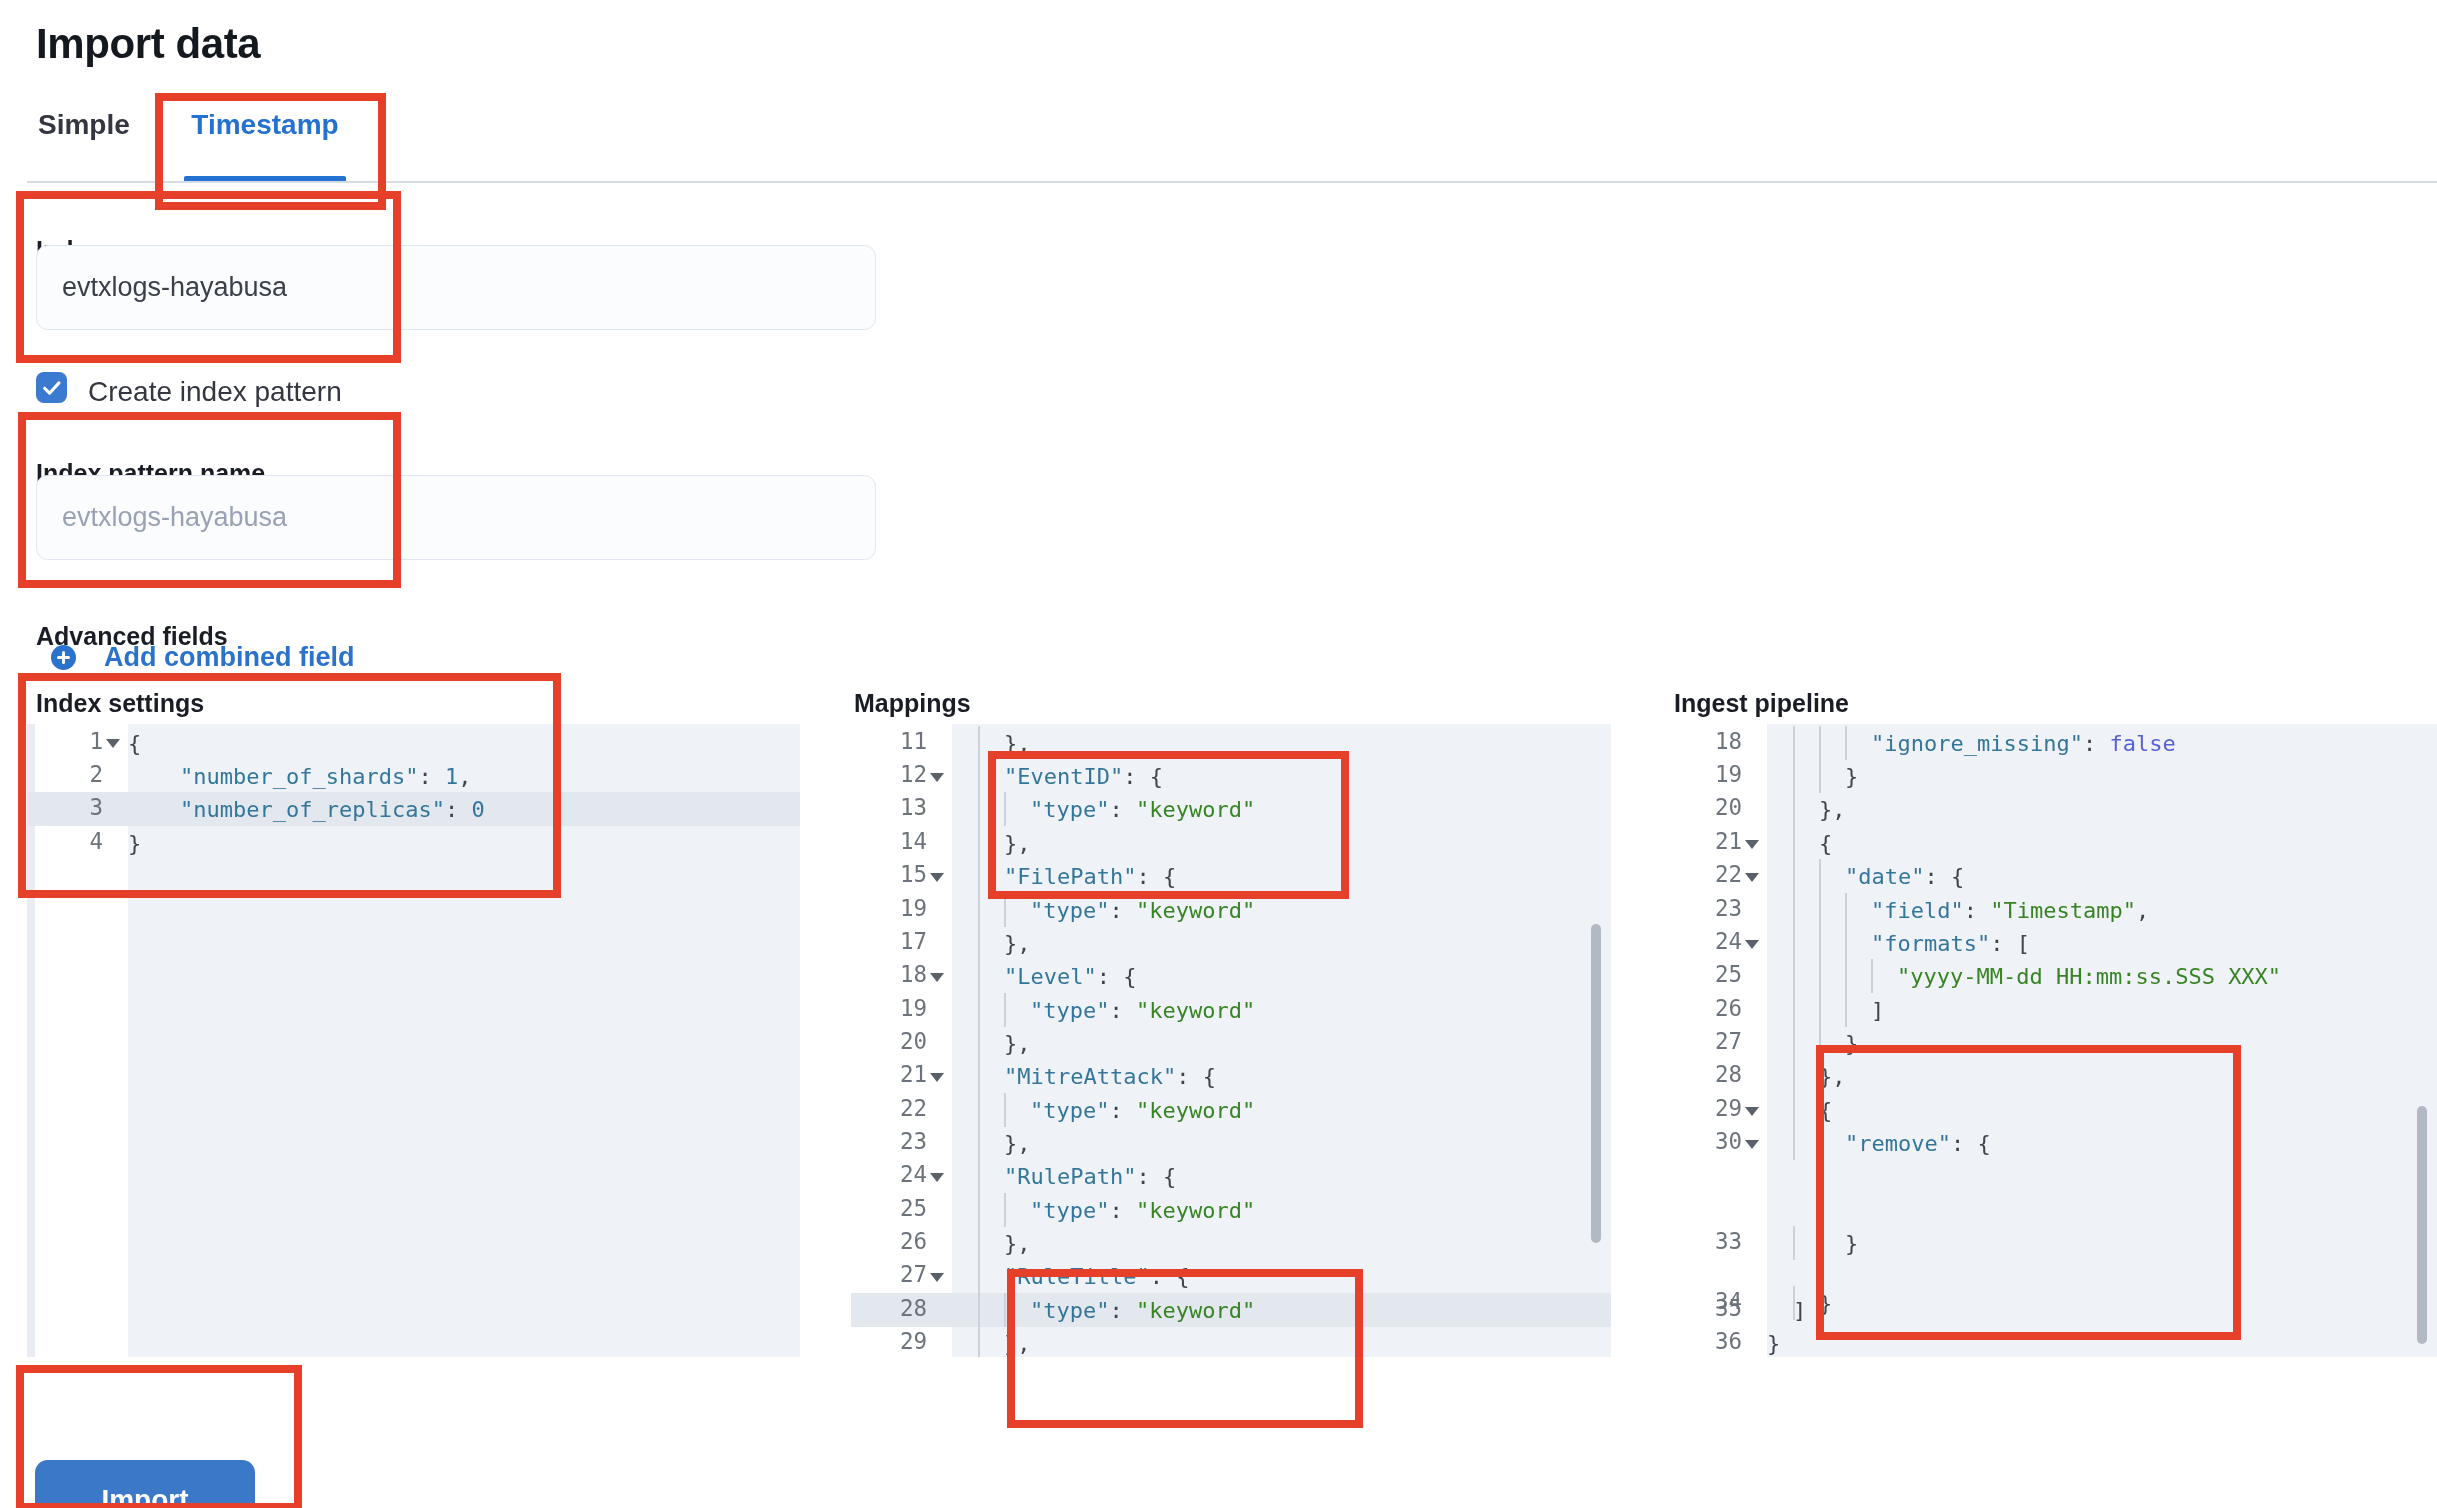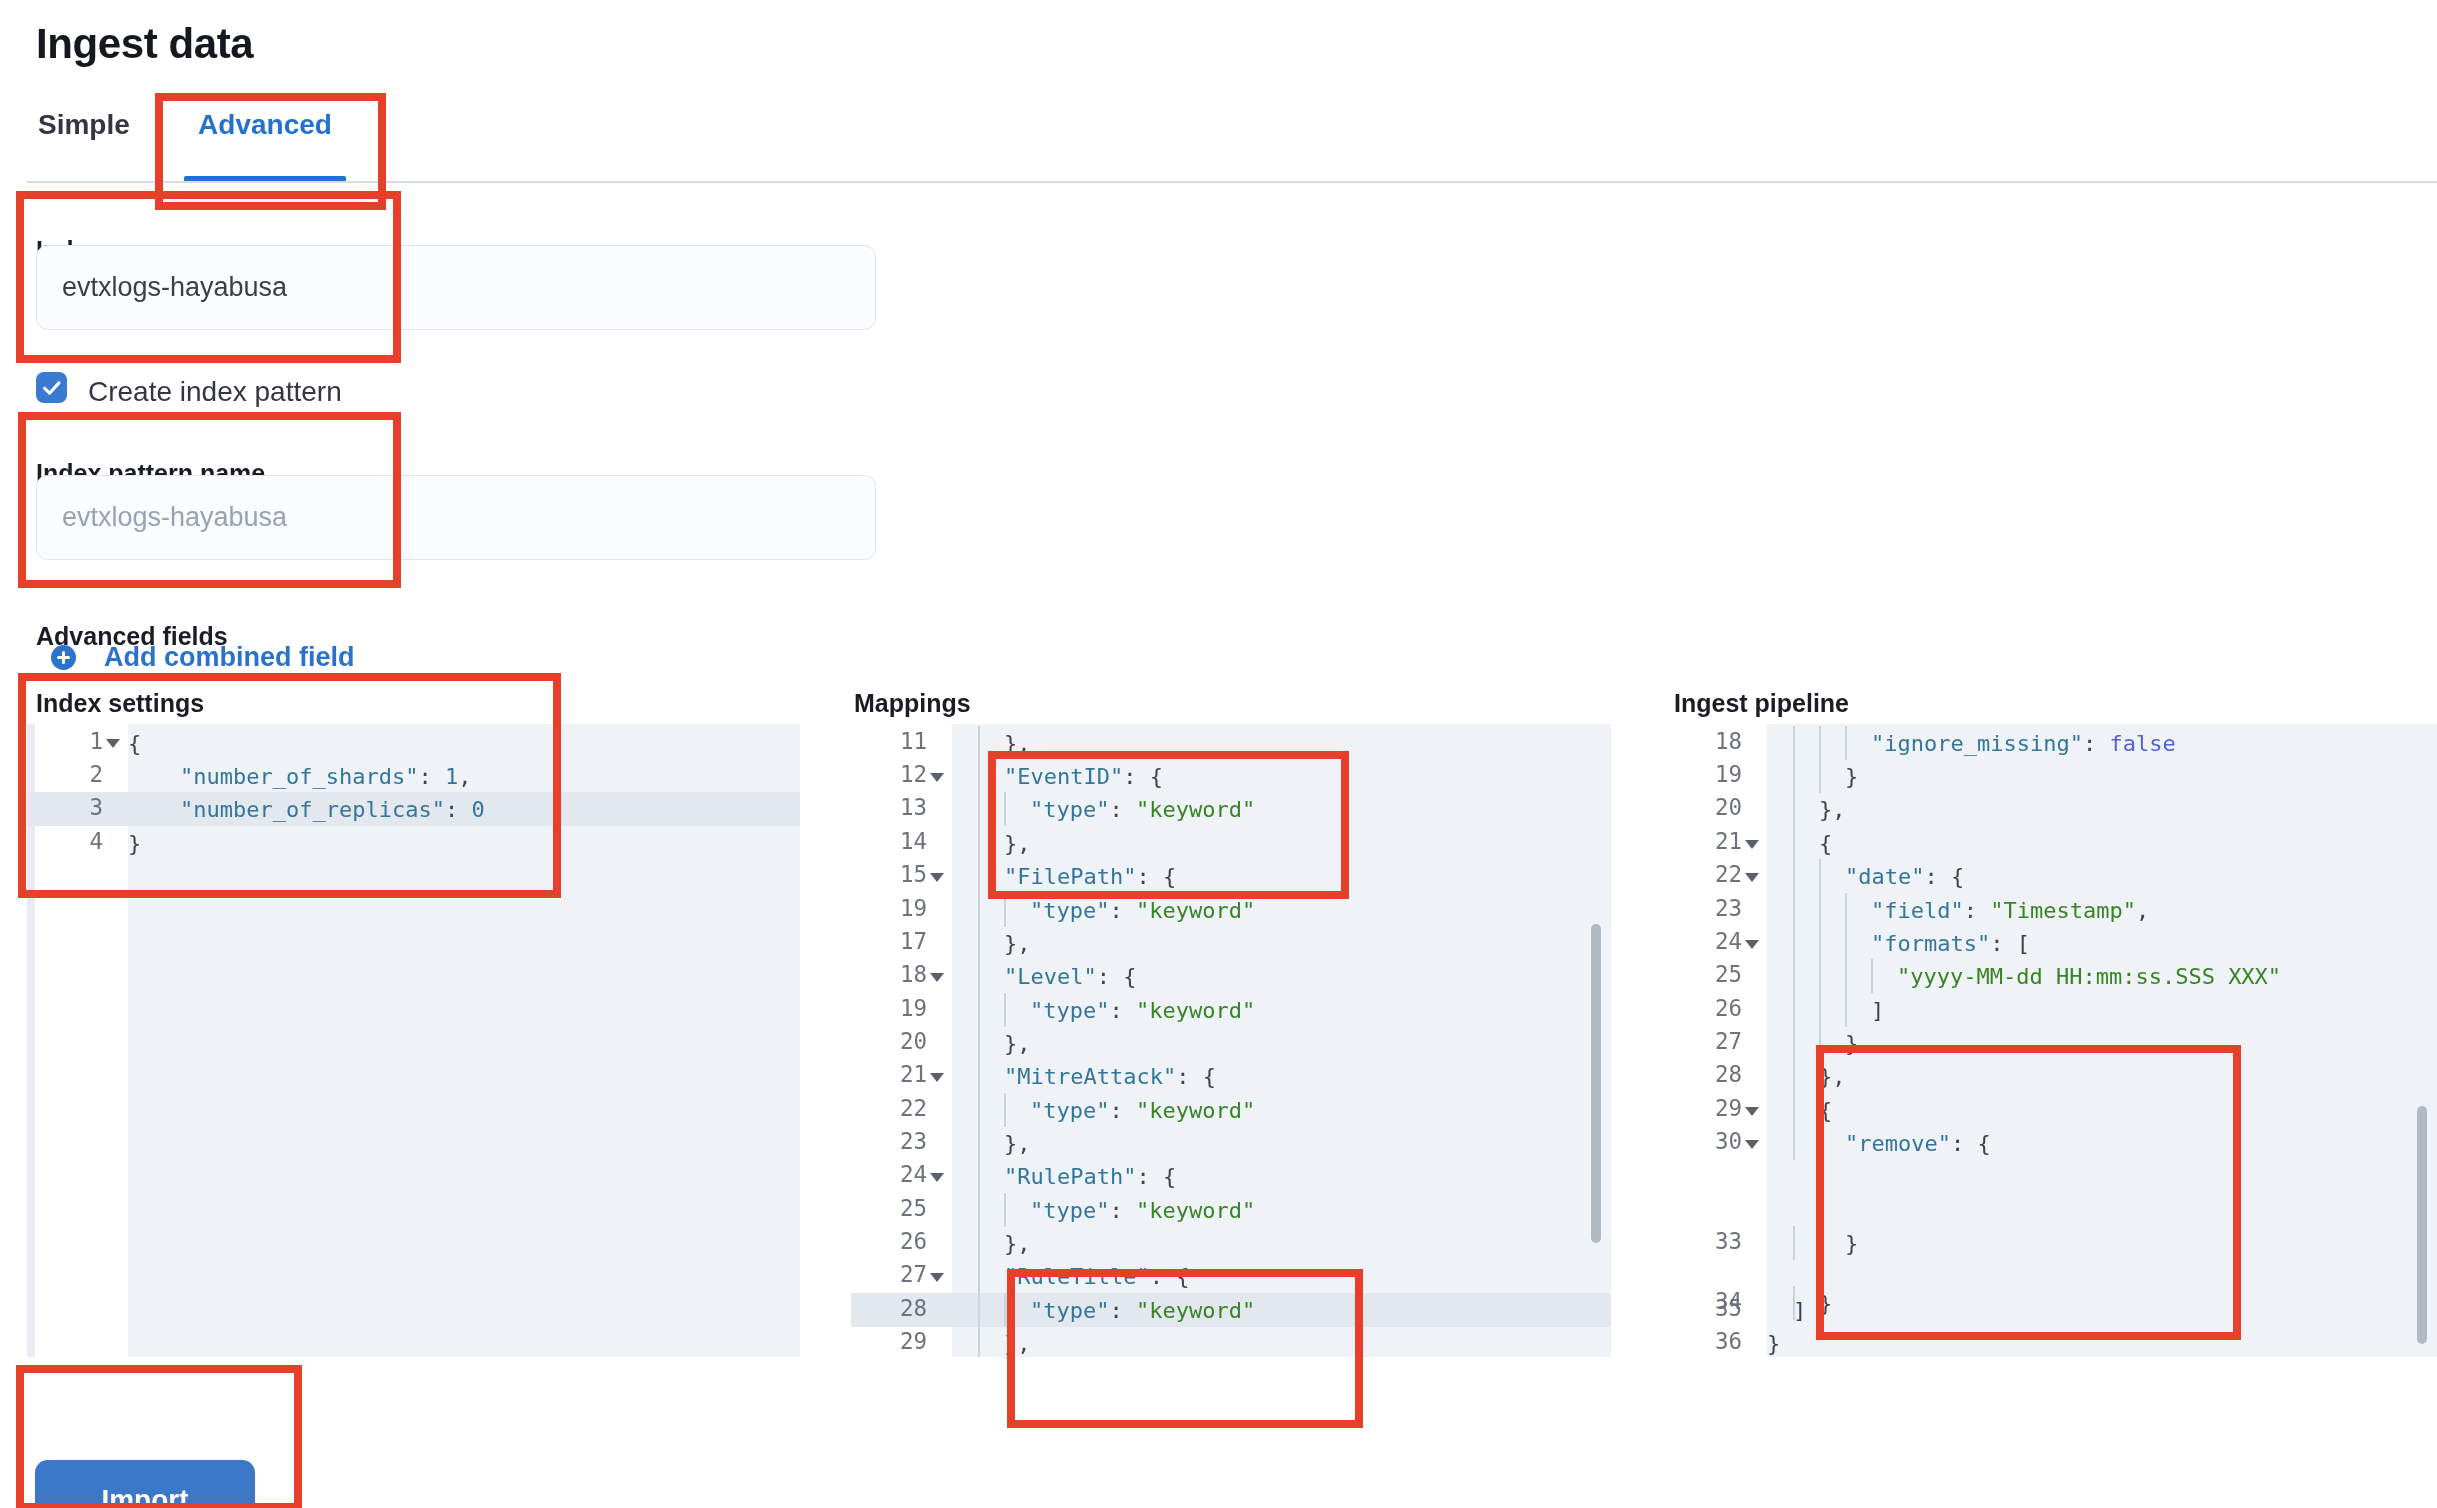--- a/index.html
+++ b/index.html
@@ -75,23 +75,23 @@
   .anno-pattern-name{left:18px;top:412px;width:367px;height:160px;}
   .anno-index-settings{left:18px;top:673px;width:527px;height:209px;}
   .anno-eventid{left:988px;top:751px;width:345px;height:132px;}
   .anno-ruletitle{left:1007px;top:1269px;width:340px;height:143px;}
   .anno-remove{left:1816px;top:1045px;width:409px;height:279px;}
   .anno-import{left:16px;top:1365px;width:270px;height:130px;}
 </style>
 </head>
 <body>
 
-<div class="page-title">Ingest data</div>
+<div class="page-title">Import data</div>
 <div class="tab simple">Simple</div>
-<div class="tab advanced">Advanced</div>
+<div class="tab advanced">Timestamp</div>
 <div class="tab-underline"></div>
 <div class="tabs-divider"></div>
 
 <div class="field-label lbl-index-name">Index name</div>
 <input class="text-input input-index-name" type="text" value="evtxlogs-hayabusa" style="">
 
 <div class="checkbox">
   <svg viewBox="0 0 24 24" fill="none">
     <path d="M4 12.5 L9.5 18 L20 6.5" stroke="#ffffff" stroke-width="3.4" stroke-linecap="round" stroke-linejoin="round"></path>
   </svg>

